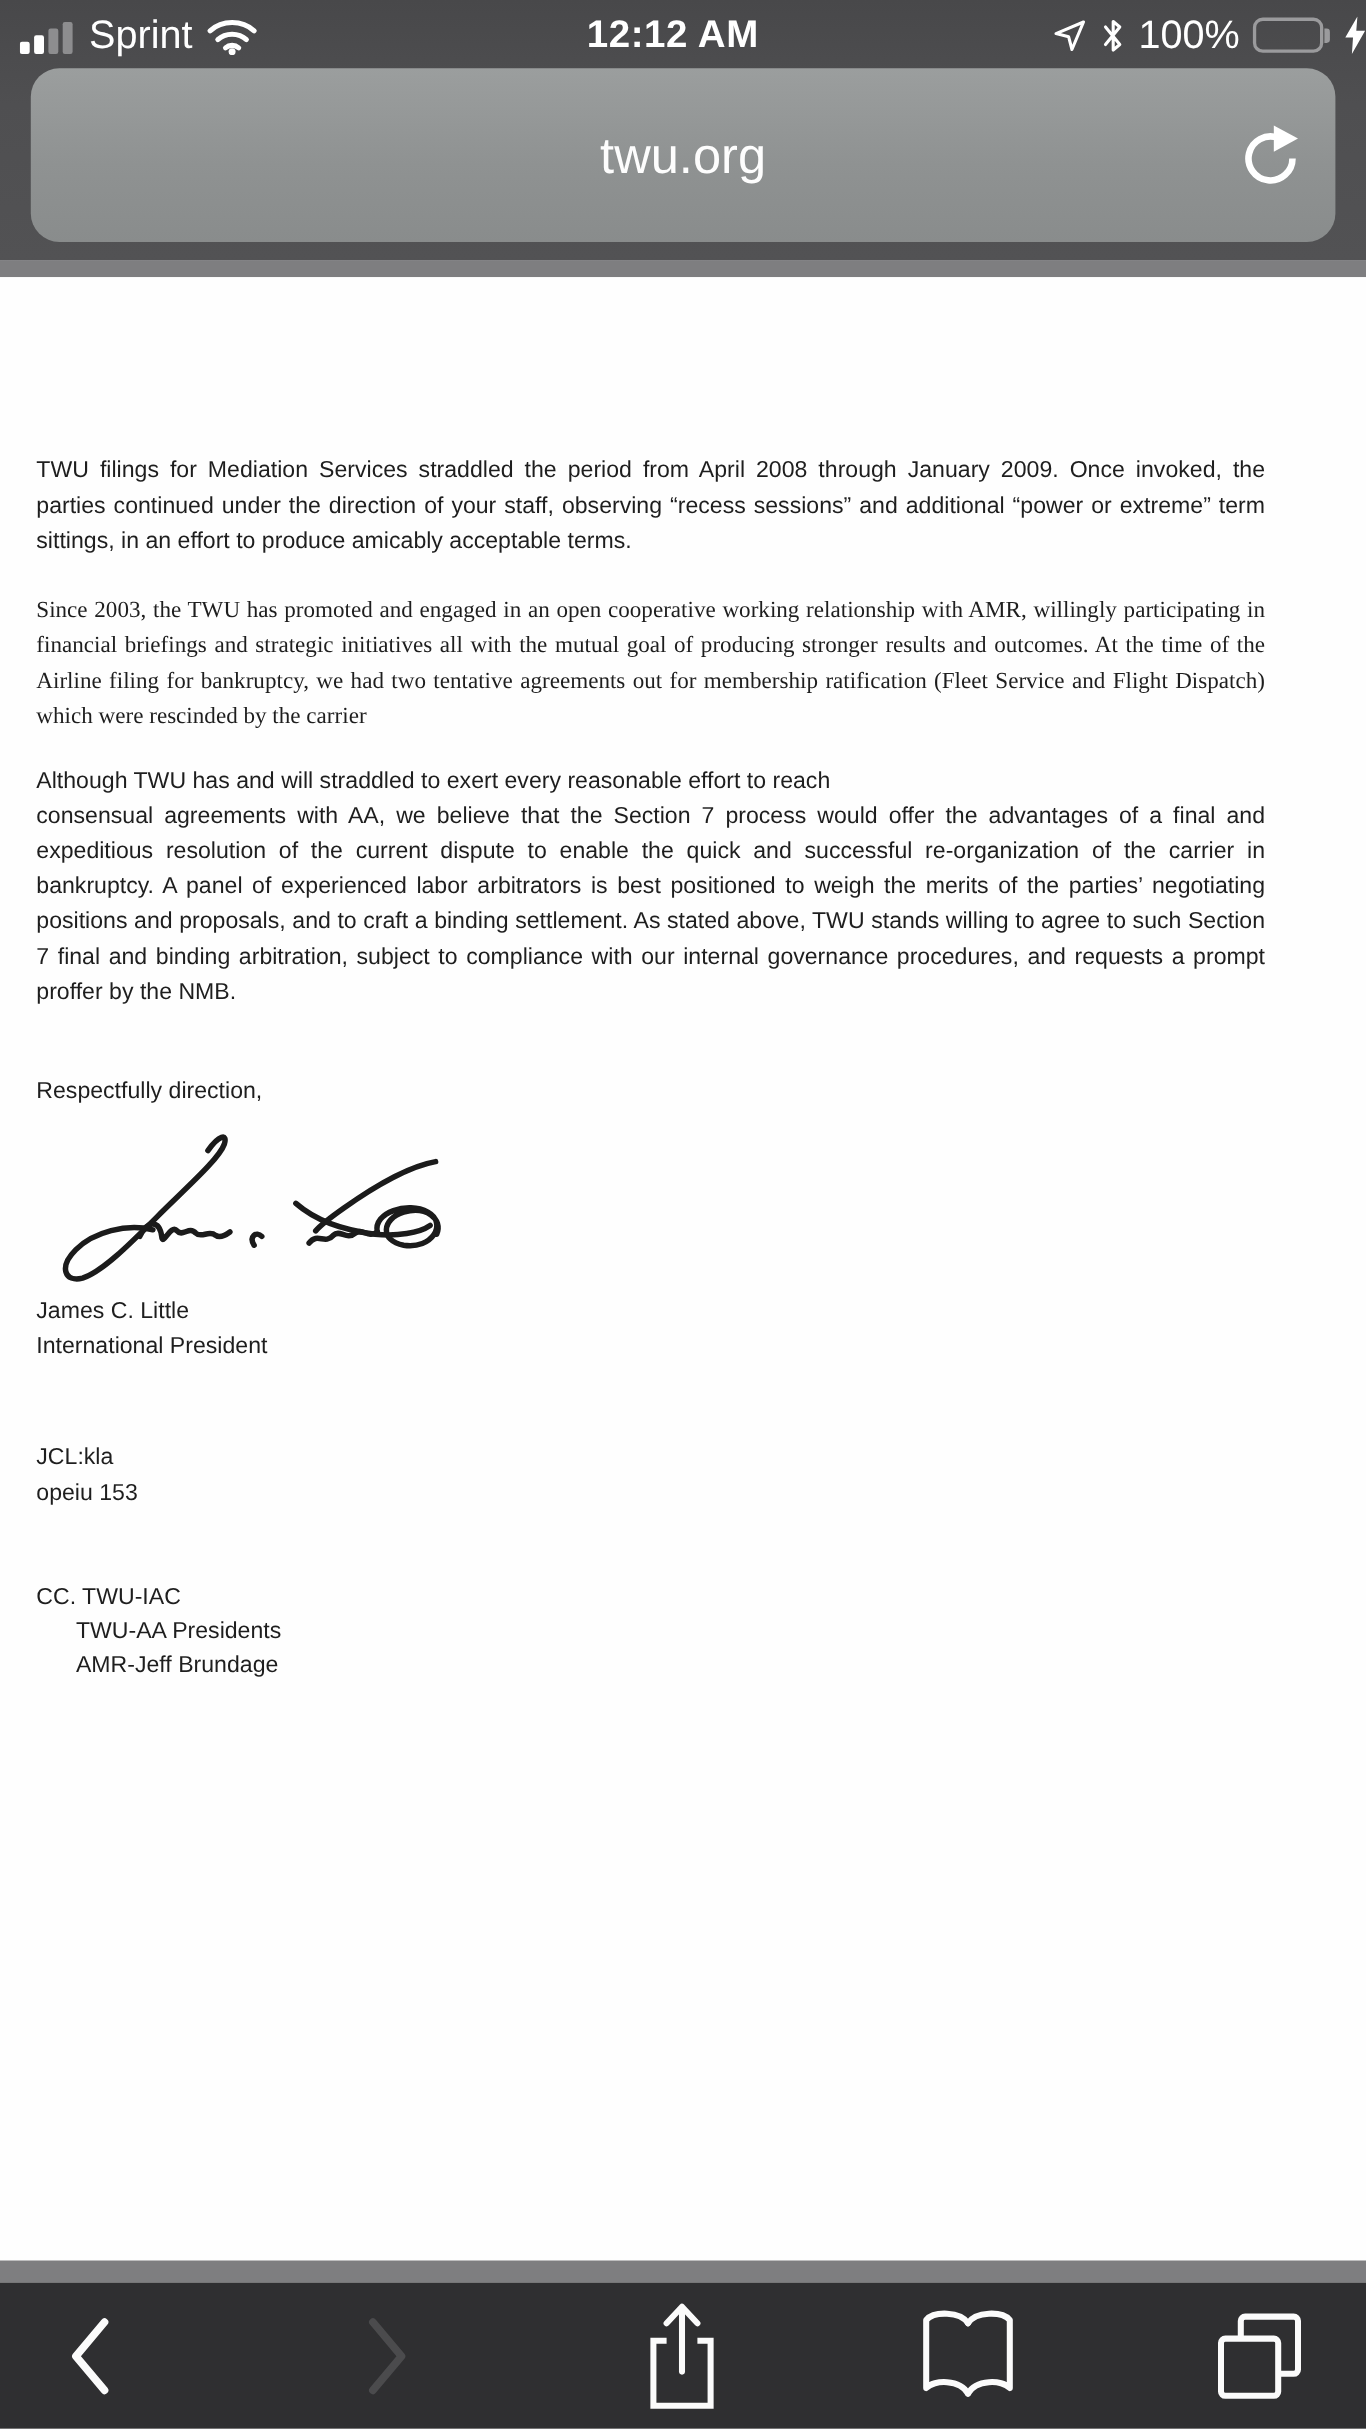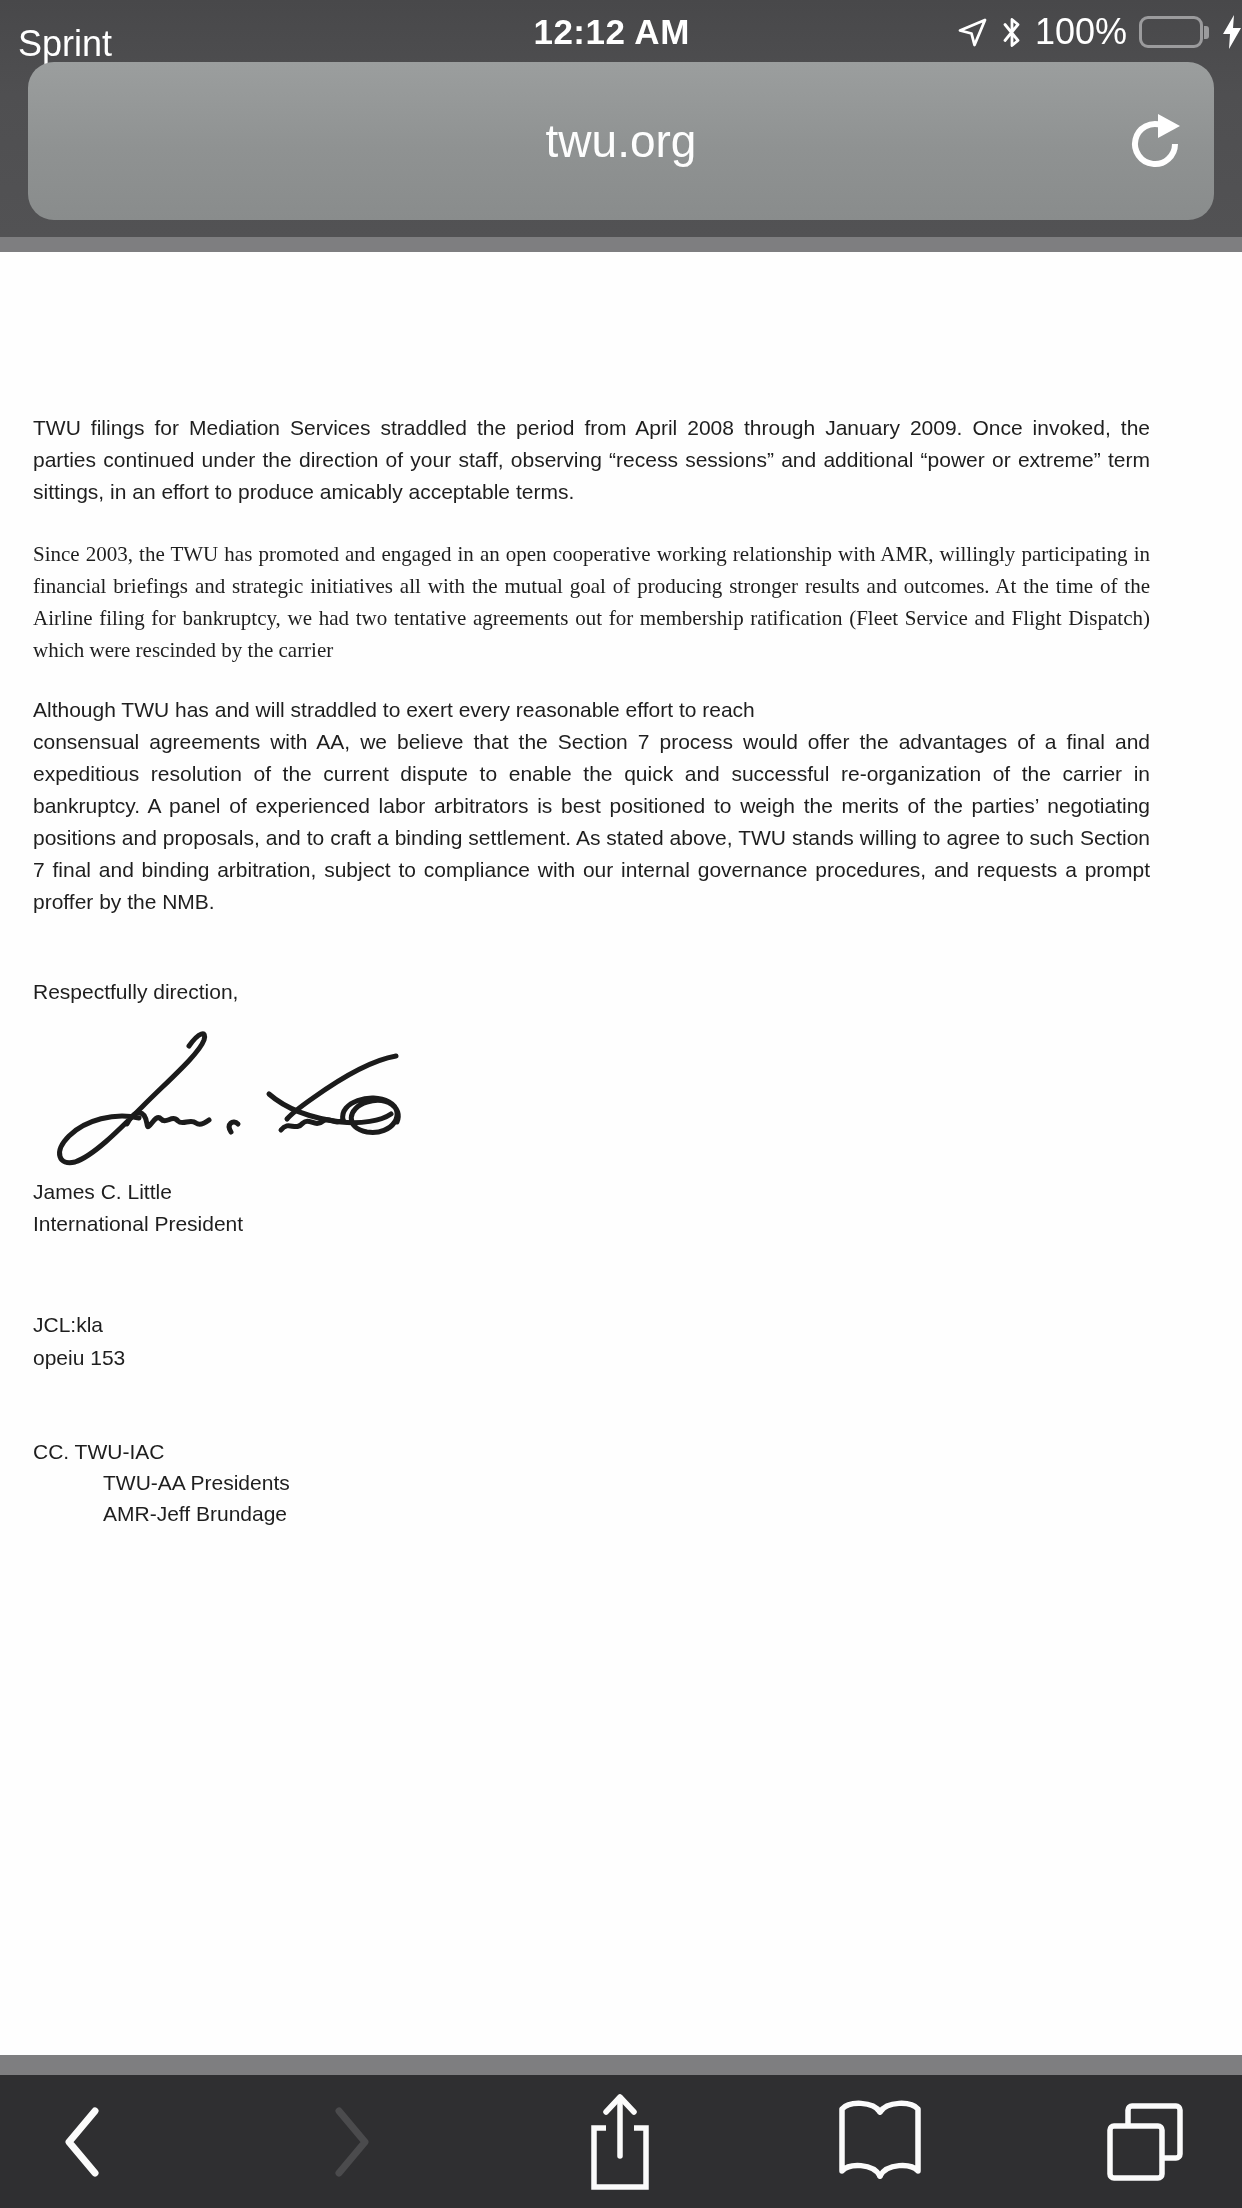--- a/index.html
+++ b/index.html
@@ -13,21 +13,21 @@
   
   .header {
     position: absolute; top: 0; left: 0; width: 1242px; height: 237px;
     background: linear-gradient(180deg, #48484a 0%, #4f4f51 40%, #525254 100%);
   }
   .status-bar {
     position: absolute; top: 10px; left: 0; width: 1242px; height: 44px;
   }
   .sb-left {
     position: absolute; left: 18px; top: 0; height: 44px;
-    display: flex; align-items: center; gap: 13px; flex-direction: column;
+    display: flex; align-items: center; gap: 13px;
   }
   .sb-right {
     position: absolute; right: 0; top: 0; height: 44px;
     display: flex; align-items: center; gap: 12px;
   }
   .sb-time {
     position: absolute; left: 50%; top: 0; transform: translateX(-56%);
     height: 44px; display: flex; align-items: center;
     color: #ffffff; font-size: 35px; font-weight: 600; letter-spacing: 0.5px;
   }
@@ -69,21 +69,21 @@
     font-size: 21px; line-height: 32px;
   }
   .para { text-align: justify; }
   .para + .para { margin-top: 30px; font-family: Liberation Serif, serif; }
   .p3-first { margin-top: 28px; text-align: left; }
   .closing { margin-top: 58px; }
   .signature-wrap { margin-top: 16px; margin-left: 8px; height: 152px; }
   .sig-block { line-height: 32px; }
   .refs { margin-top: 68px; line-height: 33px; }
   .cc { margin-top: 62px; line-height: 31px; }
-  .cc .indent { margin-left: 70px; }
+  .cc .indent { margin-left: 36px; }
   .line { display: block; }
 
   
   .toolbar {
     position: absolute; top: 2075px; left: 0; width: 1242px; height: 133px;
     background: #2f2f31;
   }
   .tb-btn {
     position: absolute; top: 0; height: 133px; width: 120px;
     background: none; border: none; cursor: pointer;

